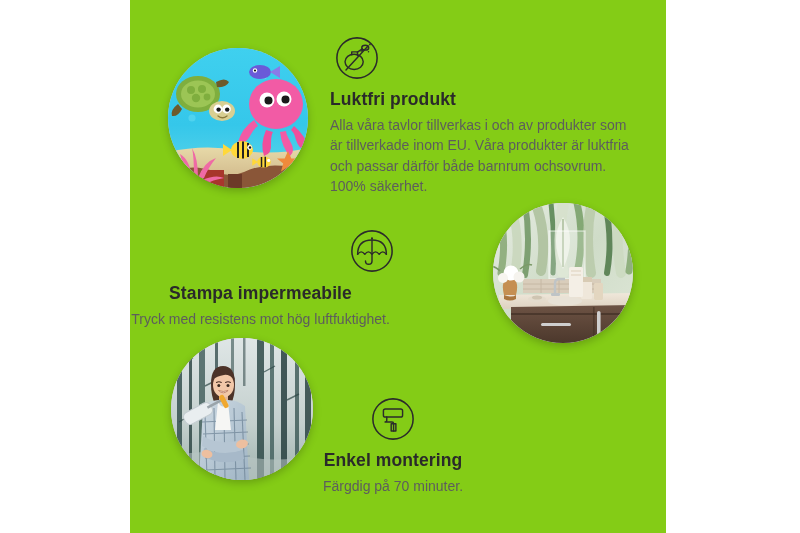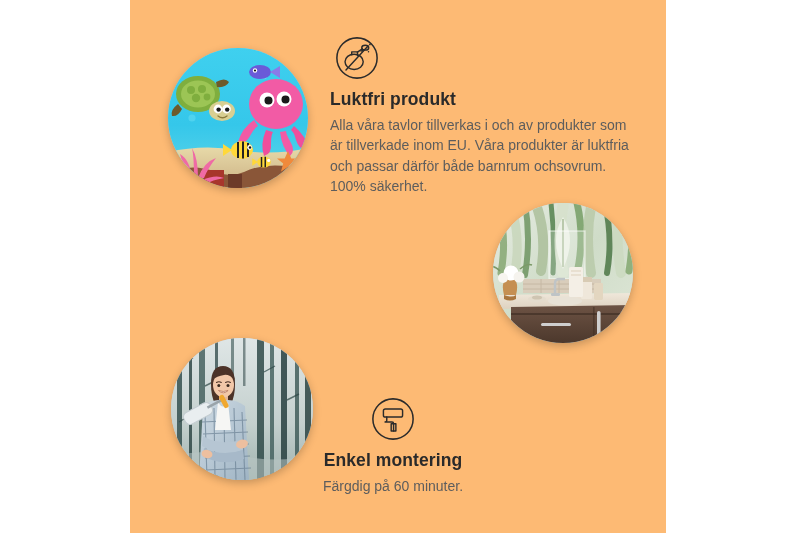--- a/index.html
+++ b/index.html
@@ -19,21 +19,21 @@
     height: 533px;
     background: #ffffff;
   }
   
   .canvas {
     position: absolute;
     left: 130px;
     top: 0;
     width: 536px;
     height: 533px;
-    background: #fdba74;
+    background: #84cc16;
     overflow: hidden;
   }
 
   
   .feature {
     position: absolute;
   }
   .feature .icon-wrap {
     width: 46px;
     height: 46px;
@@ -303,20 +303,33 @@
 
         <rect x="88" y="74" width="11" height="22" rx="1.6" fill="#efe7da"></rect>
         <rect x="88" y="74" width="11" height="5" fill="#d8cbb4"></rect>
         <rect x="101" y="80" width="9" height="17" rx="1.4" fill="#e3d6c0"></rect>
 
         <rect x="76" y="64" width="14" height="30" rx="1.6" fill="#f4efe6"></rect>
         <path d="M78 68 H88 M78 72 H88" stroke="#ddd0bb" stroke-width="1"></path>
       </svg>
     </div>
 
+    <div class="feature f2" style="left:-42px; top:228px; width:345px;">
+      <span class="icon-wrap">
+        <svg viewBox="0 0 48 48">
+          <circle class="ico-circle" cx="24" cy="24" r="21"></circle>
+          <path class="ico-line" d="M9 27.5 q 0 -15 15 -15 q 15 0 15 15"></path>
+          <path class="ico-line" d="M9 27.5 q 3.7 -5.2 7.5 0 q 3.7 -5.2 7.5 0 q 3.7 -5.2 7.5 0 q 3.7 -5.2 7.5 0"></path>
+          <path class="ico-line" d="M24 12.5 L24 34.5 q 0 3.4 -3.4 3.4 q -3.4 0 -3.4 -3.4"></path>
+          <circle fill="#2b2b2b" cx="24" cy="10.8" r="1.1"></circle>
+        </svg>
+      </span>
+      <div class="title">Stampa impermeabile</div>
+      <div class="body">Tryck med resistens mot hög luftfuktighet.</div>
+    </div>
 
     <div class="photo p3" style="left:41px; top:338px;">
       <svg viewBox="0 0 142 142" preserveAspectRatio="xMidYMid slice">
         <defs>
           <linearGradient id="forestbg" x1="0" y1="0" x2="0" y2="1">
             <stop offset="0%" stop-color="#dfe6e6"></stop>
             <stop offset="60%" stop-color="#c4d0ce"></stop>
             <stop offset="100%" stop-color="#9fb2ae"></stop>
           </linearGradient>
           <linearGradient id="shirt" x1="0" y1="0" x2="1" y2="1">
@@ -402,17 +415,17 @@
     <div class="feature f3" style="left:138px; top:396px; width:250px;">
       <span class="icon-wrap">
         <svg viewBox="0 0 48 48">
           <circle class="ico-circle" cx="24" cy="24" r="21"></circle>
           <rect class="ico-line" x="14" y="13.5" width="20" height="8.5" rx="2"></rect>
           <path class="ico-line" d="M17.5 22 L17.5 25.5 q 0 1.6 -1.8 1.6 L23 27.1 q 1.6 0 1.6 1.8 L24.6 36.5"></path>
           <path class="ico-line" d="M22.1 28.9 L27 28.9 L27 36.5 L22.1 36.5 Z"></path>
         </svg>
       </span>
       <div class="title">Enkel montering</div>
-      <div class="body">Färgdig på 60 minuter.</div>
+      <div class="body">Färgdig på 70 minuter.</div>
     </div>
 
   </div>
 </div>
 
 </body></html>

